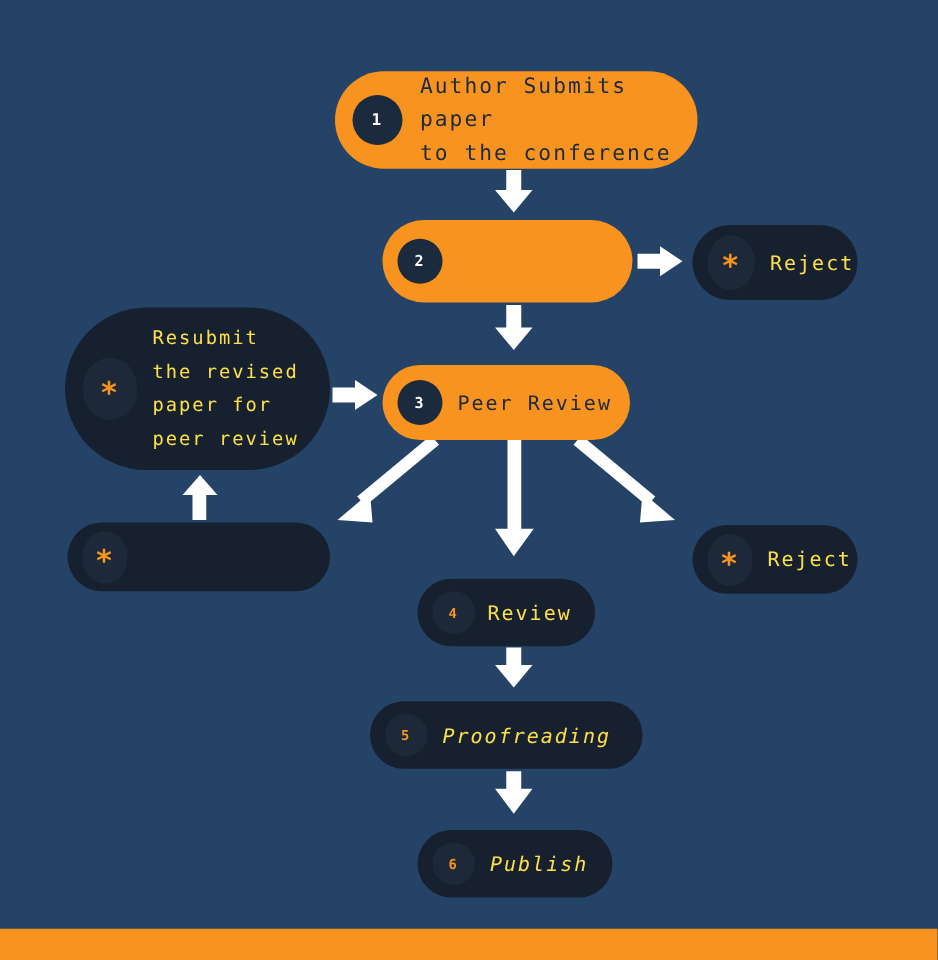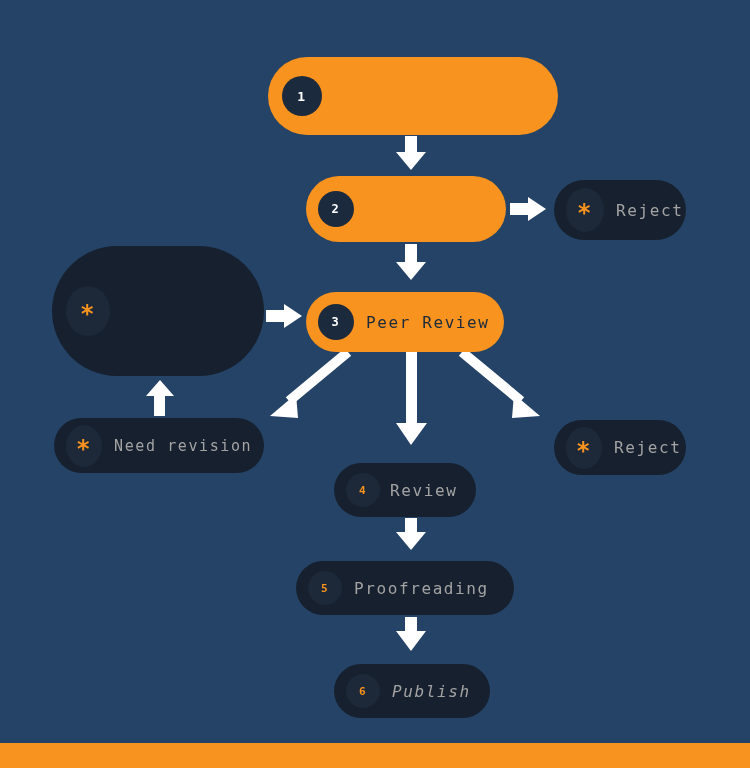--- a/index.html
+++ b/index.html
@@ -64,21 +64,21 @@
 
   
   .node.secondary {
     background: #16202E;
   }
   .node.secondary .badge {
     background: #1D2938;
     color: #F7931E;
   }
   .node.secondary .label {
-    color: #a3a3a3;
+    color: #fde047;
   }
   .node.secondary .badge.asterisk {
     font-size: 24px;
     line-height: 1;
     padding-top: 6px;
   }
 
   
   #node-submit {
     left: 268px; top: 57px; width: 290px; height: 78px;
@@ -134,21 +134,21 @@
     padding: 0 10px 0 12px;
   }
   #node-accept .badge { width: 34px; height: 34px; font-size: 11px; }
   #node-accept .label { font-size: 16px; margin-left: 10px; }
 
   #node-proofreading {
     left: 296px; top: 561px; width: 218px; height: 54px;
     padding: 0 10px 0 12px;
   }
   #node-proofreading .badge { width: 34px; height: 34px; font-size: 11px; }
-  #node-proofreading .label { font-size: 16px; margin-left: 12px; }
+  #node-proofreading .label { font-size: 16px; margin-left: 12px; font-style: italic; }
 
   #node-publish {
     left: 334px; top: 664px; width: 156px; height: 54px;
     padding: 0 10px 0 12px;
   }
   #node-publish .badge { width: 34px; height: 34px; font-size: 11px; }
   #node-publish .label { font-size: 16px; margin-left: 12px; font-style: italic; }
 
   
   #bottom-bar {
@@ -213,43 +213,48 @@
     </g>
 
     <g>
       <rect x="405" y="617" width="12" height="17" fill="#FFFFFF"></rect>
       <polygon points="396,631 426,631 411,651" fill="#FFFFFF"></polygon>
     </g>
   </svg>
 
   <div class="node primary" id="node-submit">
     <div class="badge">1</div>
+    <div class="label">Author Submits paper
+to the conference</div>
   </div>
 
   <div class="node primary" id="node-screening">
     <div class="badge">2</div>
   </div>
 
   <div class="node secondary" id="node-reject-1">
     <div class="badge asterisk">*</div>
     <div class="label">Reject</div>
   </div>
 
   <div class="node secondary" id="node-resubmit">
     <div class="badge asterisk">*</div>
+    <div class="label">Resubmit
+the revised
+paper for
+peer review</div>
   </div>
 
   <div class="node primary" id="node-peer">
     <div class="badge">3</div>
     <div class="label">Peer Review</div>
   </div>
 
   <div class="node secondary" id="node-need-revision">
     <div class="badge asterisk">*</div>
-    <div class="label">Need revision</div>
   </div>
 
   <div class="node secondary" id="node-reject-2">
     <div class="badge asterisk">*</div>
     <div class="label">Reject</div>
   </div>
 
   <div class="node secondary" id="node-accept">
     <div class="badge">4</div>
     <div class="label">Review</div>

